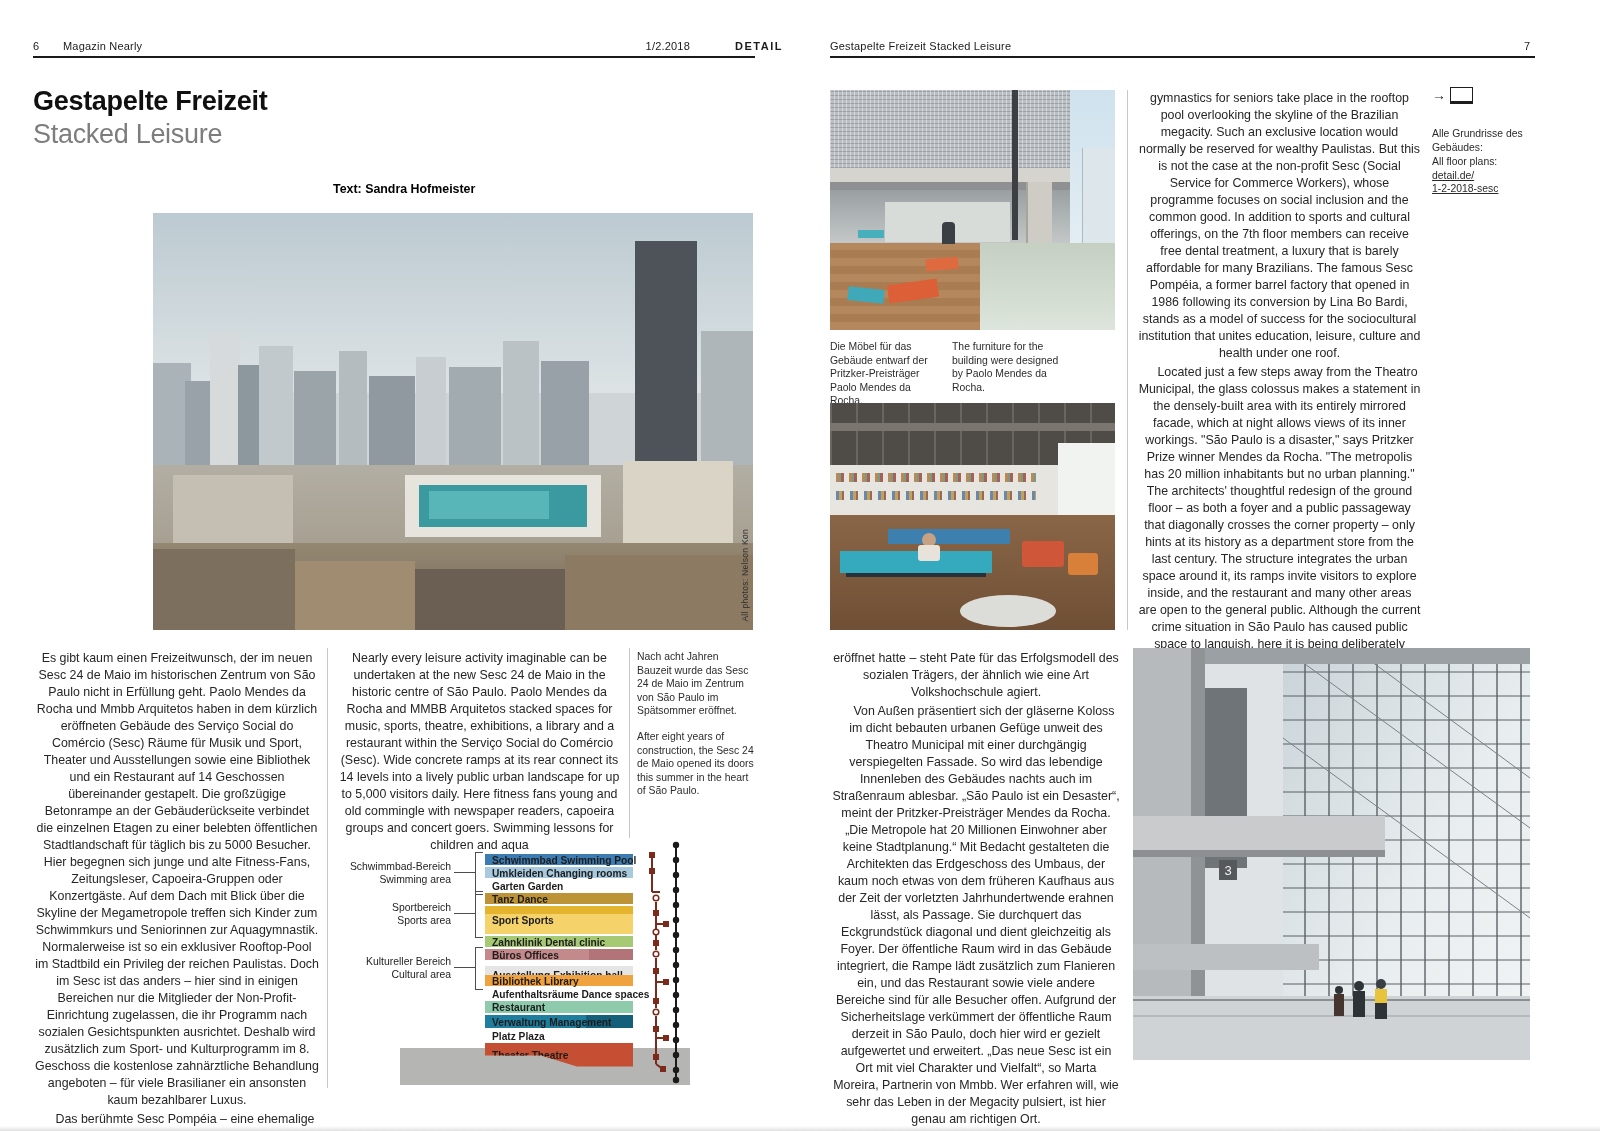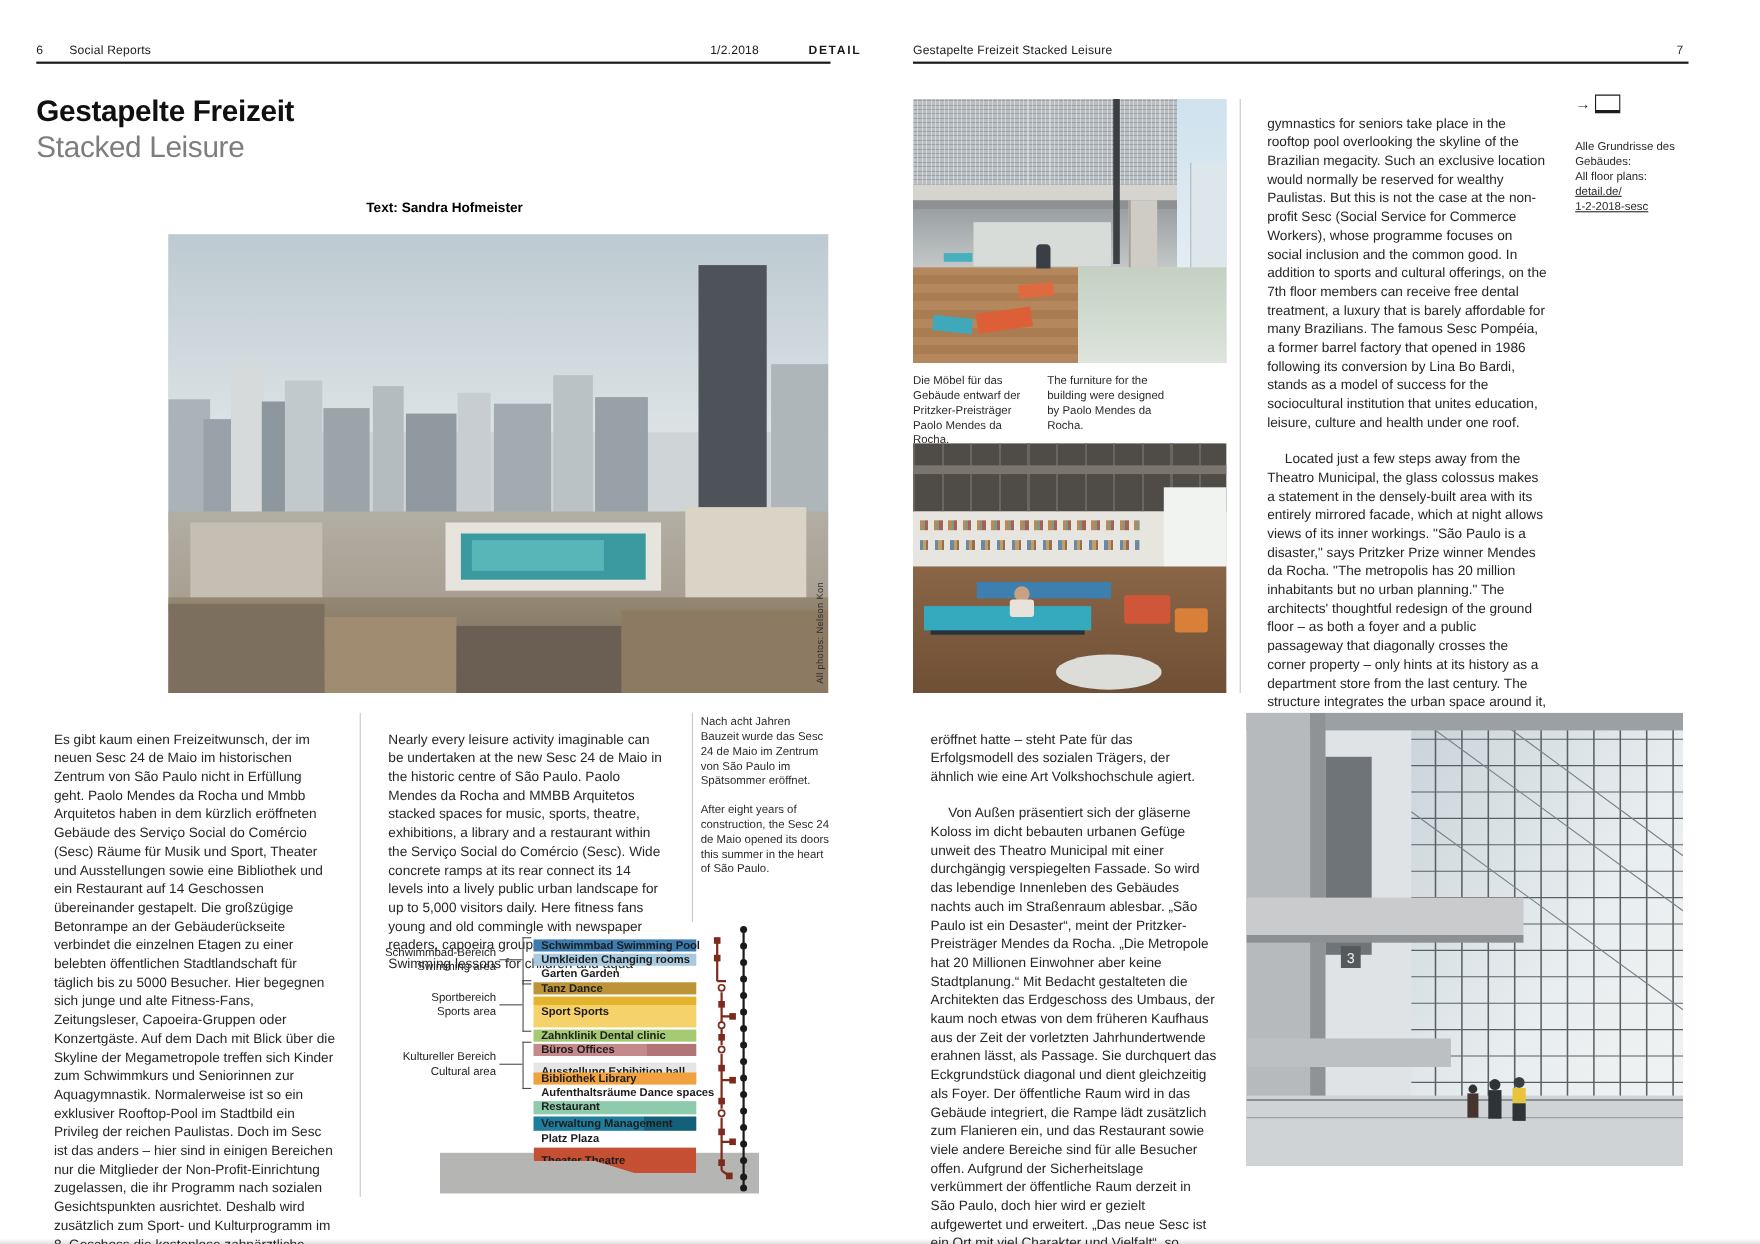--- a/index.html
+++ b/index.html
@@ -12,21 +12,21 @@
   .brand{font-weight:bold;letter-spacing:1.5px;}
   
   .title-de{font-size:27px;font-weight:bold;color:#101010;letter-spacing:-.3px;line-height:33px;}
   .title-en{font-size:27px;font-weight:normal;color:#7d7d7d;letter-spacing:-.3px;line-height:33px;}
   .intro{font-size:15.2px;line-height:21px;}
   .intro-de{font-weight:bold;color:#141414;}
   .intro-en{color:#6e6e6e;}
   .byline{font-size:12.4px;font-weight:bold;color:#000000;}
   
   .body-txt{font-size:12.4px;line-height:17px;color:#262626;}
-  .body-txt p{margin:16px;}
+  .body-txt p{margin:2px;text-align:center;}
   .indent{text-indent:16px;}
   .cap{font-size:10.4px;line-height:13.6px;color:#2c2c2c;}
   .colrule{width:1px;background:#c7c7c7;}
   
   .photo{position:absolute;overflow:hidden;background:#cfd4d6;}
   .photo *{position:absolute;}
   .credit{writing-mode:vertical-rl;transform:rotate(180deg);font-size:8.5px;color:#2e2e2e;letter-spacing:.3px;}
   
   .diagram{position:absolute;}
   .dg-row{position:absolute;left:152px;width:148px;z-index:3;}
@@ -44,21 +44,21 @@
   .plan-ico{display:inline-block;width:21px;height:13px;border:1.6px solid #1d1d1d;vertical-align:middle;}
   .arrow-ico{font-size:14px;color:#1d1d1d;}
   .edge{left:0;right:0;bottom:0;height:5px;background:linear-gradient(180deg,rgba(0,0,0,0),rgba(0,0,0,.12));}
 </style>
 </head>
 <body>
 
 <div class="spread">
 
   <div class="abs hdr" style="left:33px;top:40px;">6</div>
-  <div class="abs hdr" style="left:63px;top:40px;">Social Reports</div>
+  <div class="abs hdr" style="left:63px;top:40px;">Magazin Nearly</div>
   <div class="abs hdr" style="left:620px;top:40px;width:70px;text-align:right;">1/2.2018</div>
   <div class="abs hdr brand" style="left:698px;top:40px;margin-left:37px;">DETAIL</div>
   <div class="abs hdr-rule" style="left:33px;top:56px;width:722px;"></div>
 
   <div class="abs hdr" style="left:830px;top:40px;">Gestapelte Freizeit  Stacked Leisure</div>
   <div class="abs hdr" style="left:1524px;top:40px;">7</div>
   <div class="abs hdr-rule" style="left:830px;top:56px;width:705px;"></div>
 
   <div class="abs title-de" style="left:33px;top:85px;">Gestapelte Freizeit</div>
   <div class="abs title-en" style="left:33px;top:118px;">Stacked Leisure</div>

